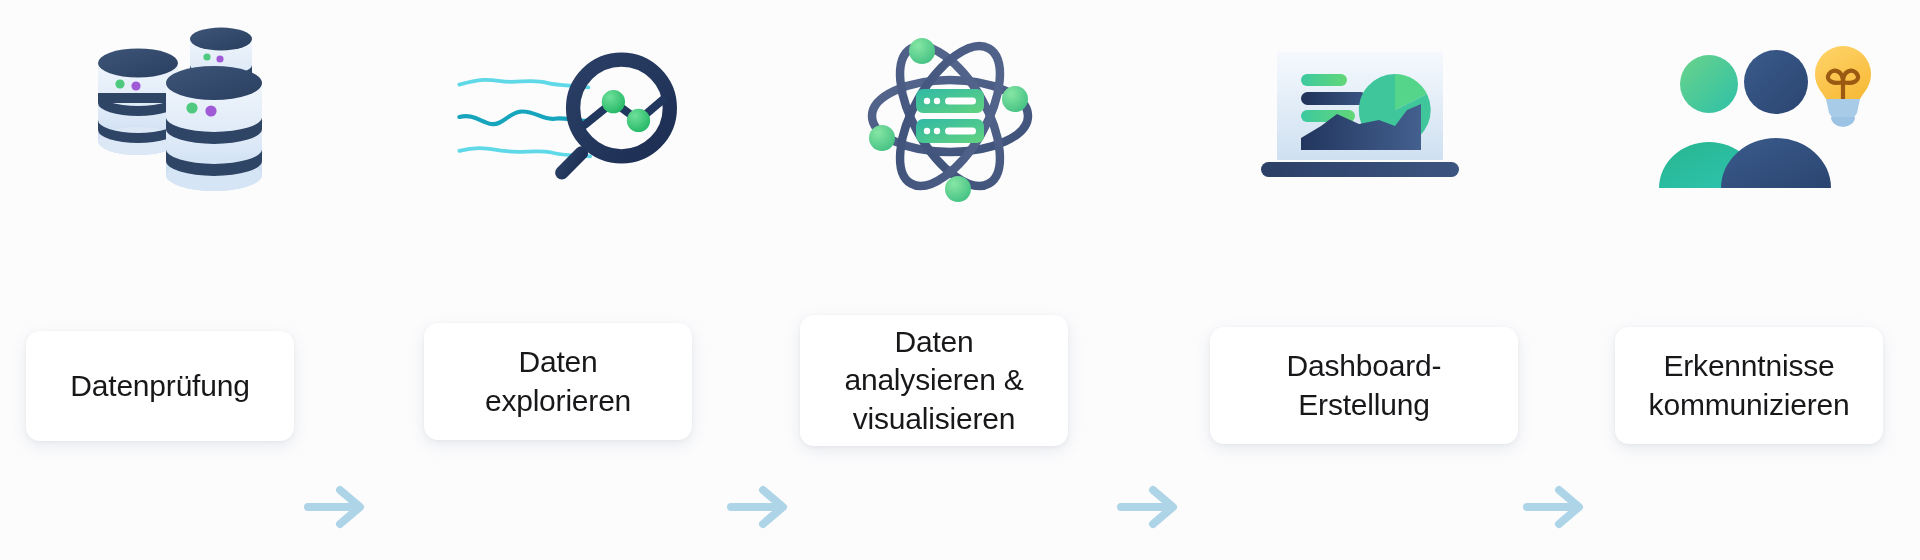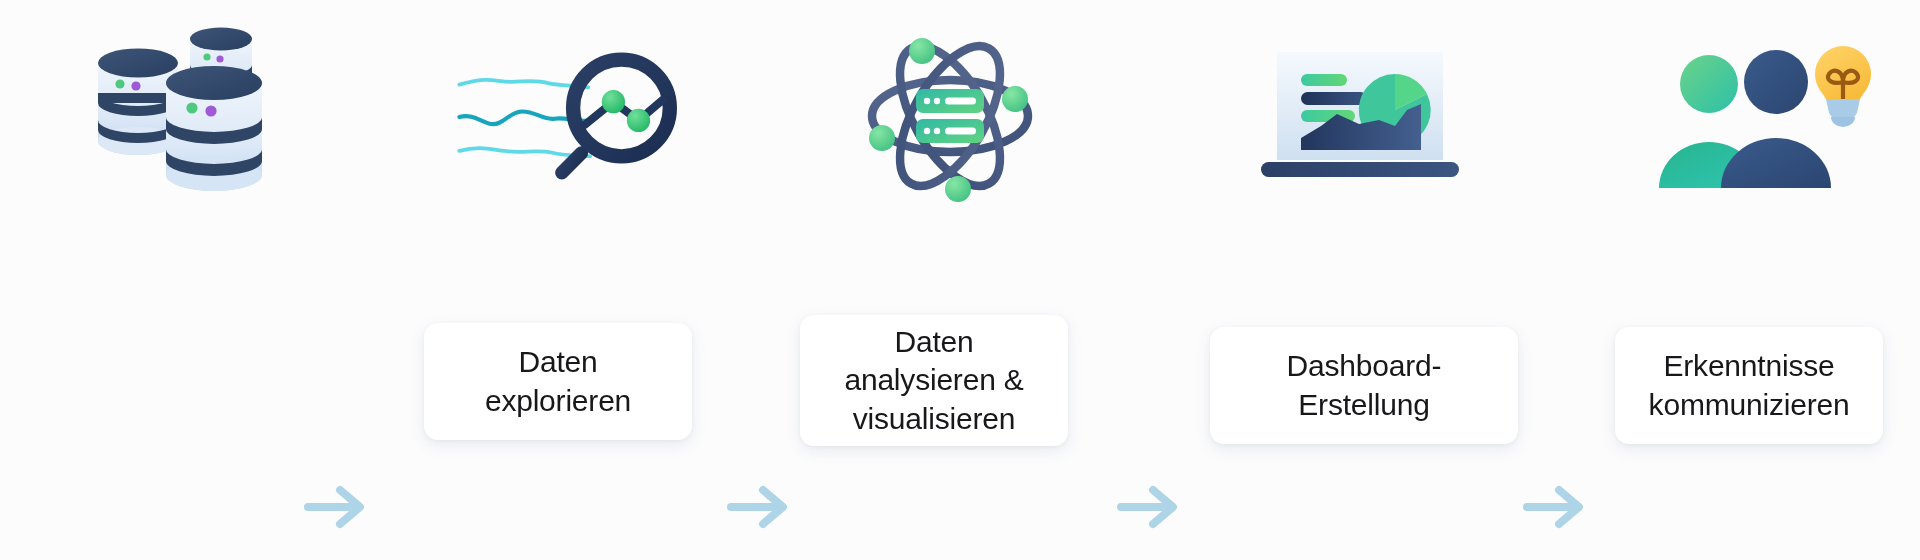--- a/index.html
+++ b/index.html
@@ -143,20 +143,23 @@
           <path d="M106 62 h96 v92 a48 16 0 0 1 -96 0 z" fill="url(#dbBody)"></path>
           <ellipse cx="154" cy="154" rx="48" ry="16" fill="#d6e5f5"></ellipse>
           <path d="M106 96 a48 15 0 0 0 96 0 v12 a48 15 0 0 1 -96 0 z" fill="#2f4566"></path>
           <path d="M106 128 a48 15 0 0 0 96 0 v12 a48 15 0 0 1 -96 0 z" fill="#2f4566"></path>
           <ellipse cx="154" cy="62" rx="48" ry="17" fill="url(#dbTop)"></ellipse>
           <circle cx="132" cy="87" r="5.6" fill="#4ec97e"></circle>
           <circle cx="151" cy="90" r="5.6" fill="#a05ad6"></circle>
         </g>
       </svg>
     </div>
+    <div class="card card-1">
+      <span class="card-label">Datenprüfung</span>
+    </div>
   </div>
 
   <div class="step step-2">
     <div class="icon-wrap">
       <svg class="icon-explore" viewBox="0 0 268 150">
         <defs>
           <linearGradient id="magG" x1="0" y1="0" x2="1" y2="1">
             <stop offset="0%" stop-color="#2b3f66"></stop>
             <stop offset="100%" stop-color="#1c2e52"></stop>
           </linearGradient>

